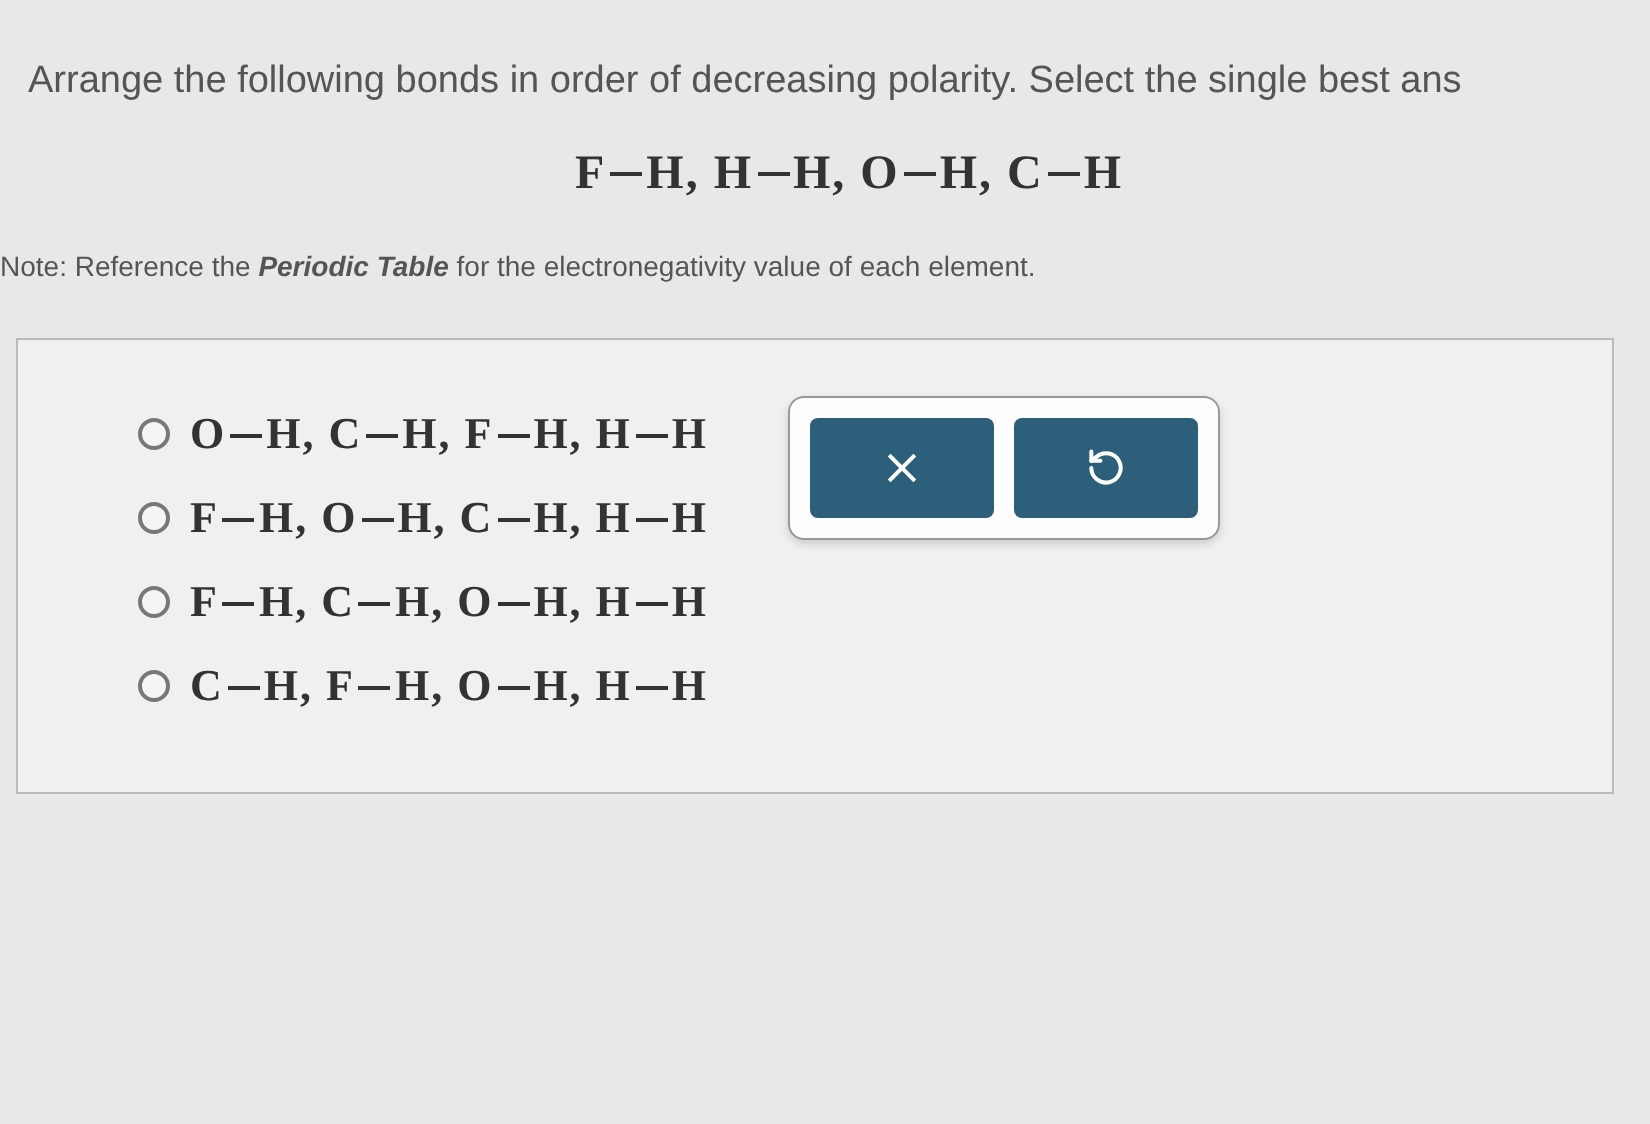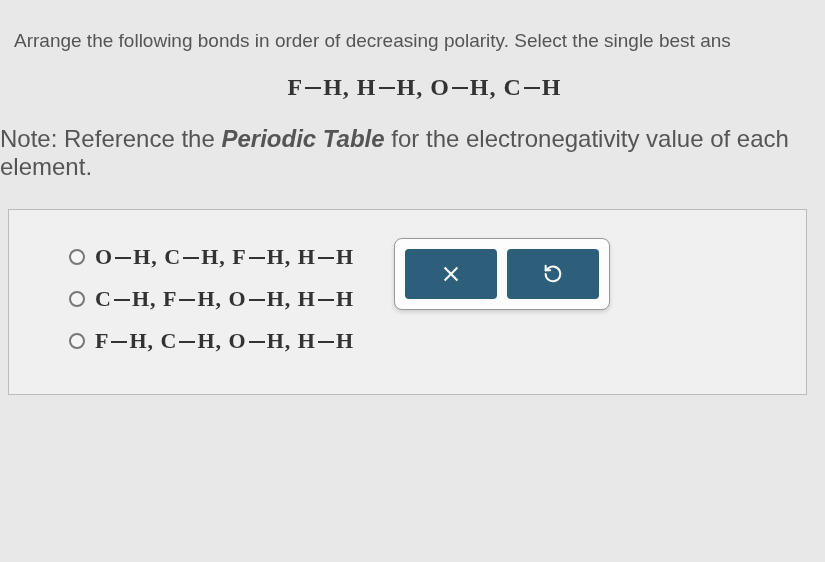--- a/index.html
+++ b/index.html
@@ -28,21 +28,21 @@
       font-family: "Times New Roman", Times, serif;
       font-size: 24px;
       font-weight: bold;
       color: #333;
       padding-left: 34px;
       margin-bottom: 24px;
       letter-spacing: 1px;
       text-align: center;
     }
     .note-text {
-      font-size: 24px;
+      font-size: 14px;
       color: #555;
       padding-left: 0;
       margin-bottom: 28px;
     }
     .note-text .italic-bold {
       font-style: italic;
       font-weight: bold;
     }
     .answer-box {
       margin-left: 8px;
@@ -135,29 +135,33 @@
   </div>
 
   <div class="answer-box">
     <div class="options">
 
       <label class="option">
         <span class="radio"></span>
         <span class="option-label">O<span class="bond-conn"></span>H, C<span class="bond-conn"></span>H, F<span class="bond-conn"></span>H, H<span class="bond-conn"></span>H</span>
       </label>
 
-
       <label class="option">
         <span class="radio"></span>
-        <span class="option-label">C<span class="bond-conn"></span>H, F<span class="bond-conn"></span>H, O<span class="bond-conn"></span>H, H<span class="bond-conn"></span>H</span>
+        <span class="option-label">F<span class="bond-conn"></span>H, O<span class="bond-conn"></span>H, C<span class="bond-conn"></span>H, H<span class="bond-conn"></span>H</span>
       </label>
 
       <label class="option">
         <span class="radio"></span>
         <span class="option-label">F<span class="bond-conn"></span>H, C<span class="bond-conn"></span>H, O<span class="bond-conn"></span>H, H<span class="bond-conn"></span>H</span>
+      </label>
+
+      <label class="option">
+        <span class="radio"></span>
+        <span class="option-label">C<span class="bond-conn"></span>H, F<span class="bond-conn"></span>H, O<span class="bond-conn"></span>H, H<span class="bond-conn"></span>H</span>
       </label>
 
     </div>
 
     <div class="control-panel">
       <button class="ctrl-btn">
         <svg viewBox="0 0 24 24">
           <line x1="5" y1="5" x2="19" y2="19"></line>
           <line x1="19" y1="5" x2="5" y2="19"></line>
         </svg>

